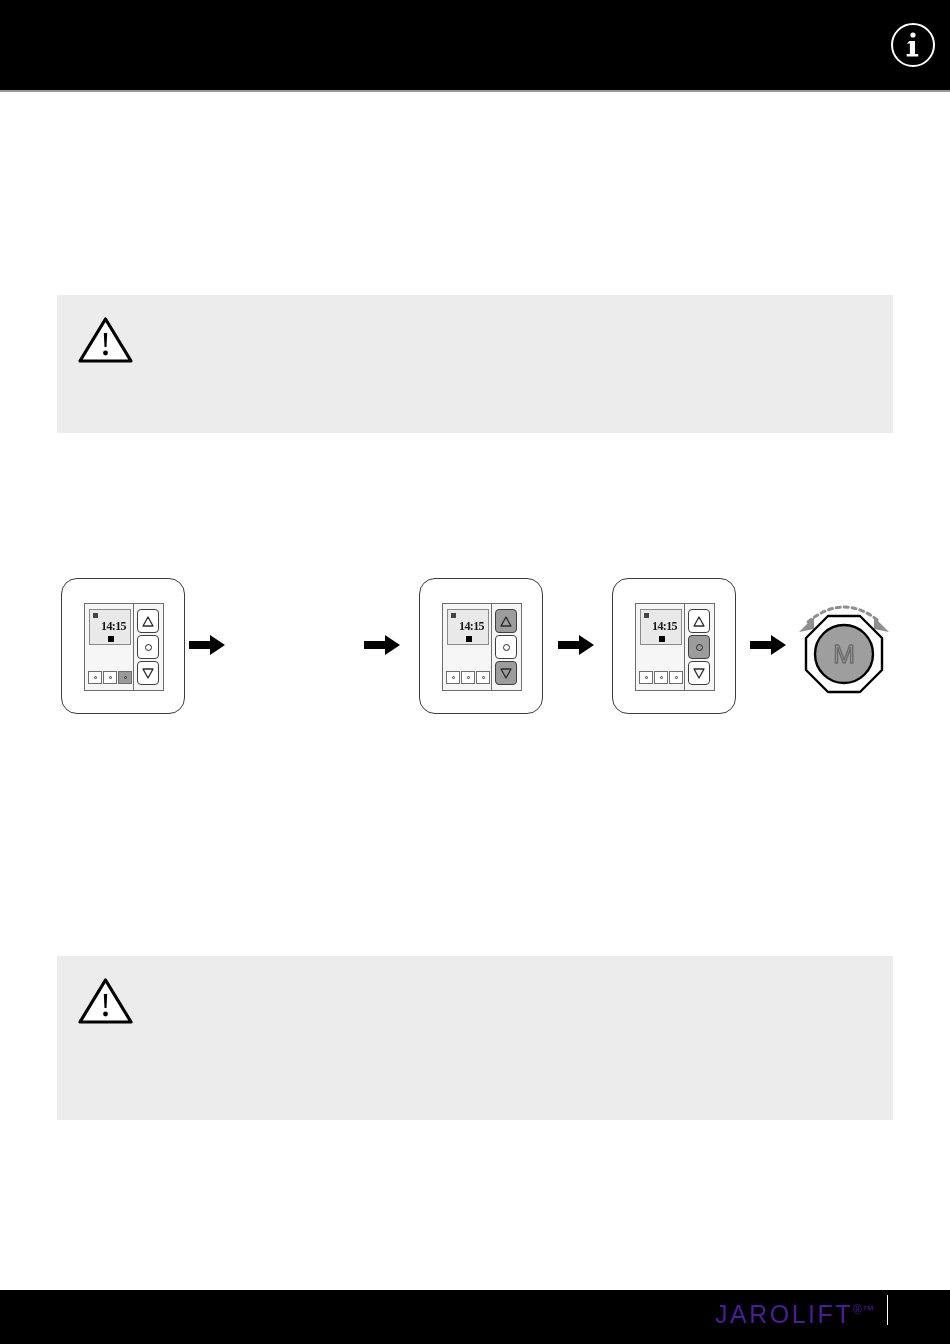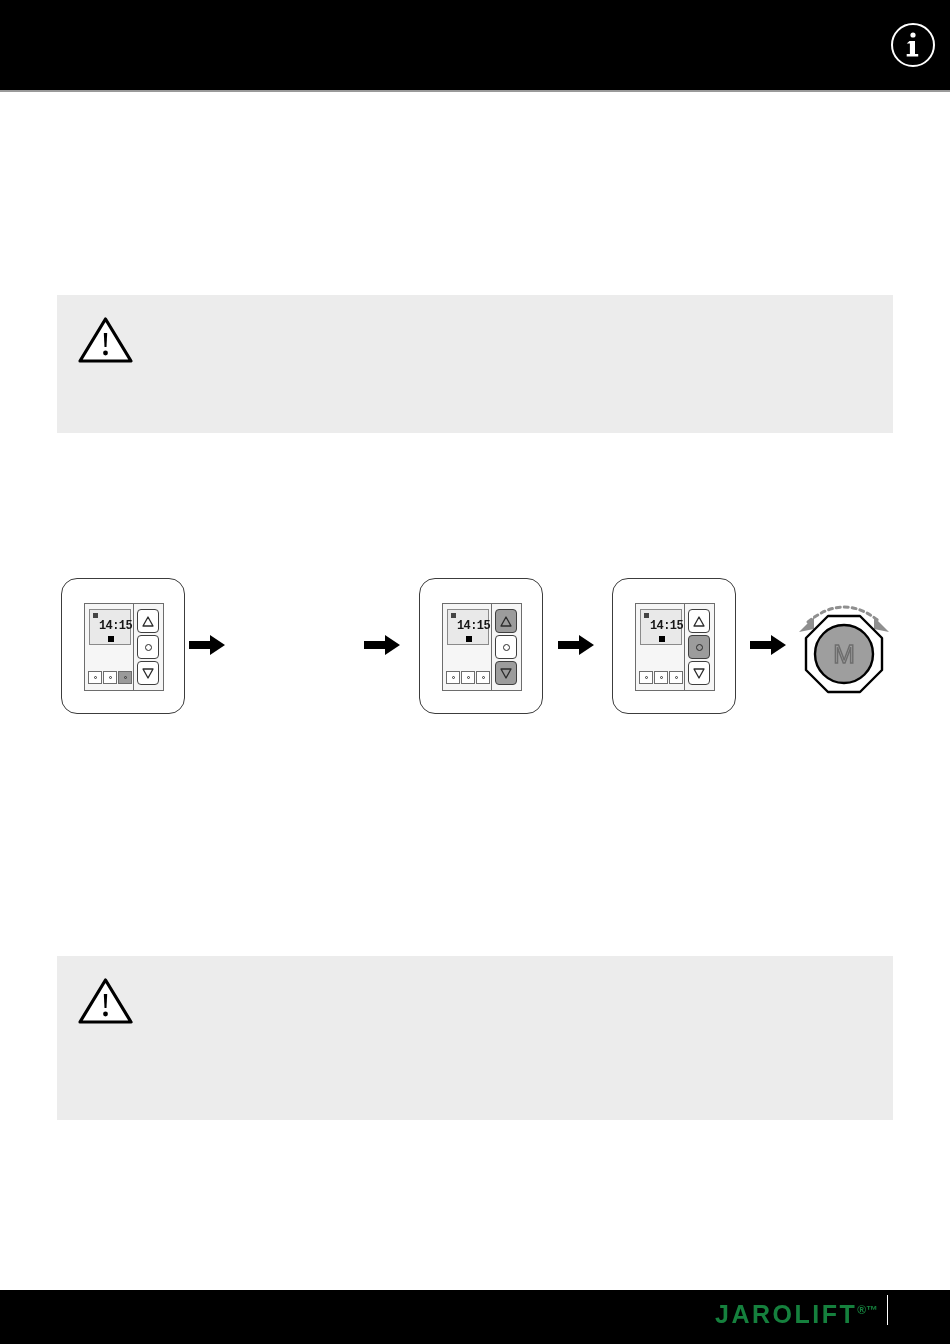--- a/index.html
+++ b/index.html
@@ -119,21 +119,21 @@
     position: absolute;
     left: 2.5px; top: 2.5px;
     width: 5px; height: 5px;
     background: #444444;
   }
   .lcd-time {
     position: absolute;
     left: 0; right: 2px;
     top: 9px;
     text-align: center;
-    font-family: Liberation Mono, monospace;
+    font-family: Liberation Serif, serif;
     font-size: 12px;
     font-weight: bold;
     letter-spacing: -0.6px;
     color: #171717;
     margin-left: 9px;
   }
   .lcd-square {
     position: absolute;
     left: 18px; top: 26px;
     width: 6px; height: 6px;
@@ -213,24 +213,24 @@
   
   .footer-bar {
     position: absolute;
     left: 0; top: 1290px;
     width: 950px; height: 54px;
     background: #000000;
   }
   .footer-logo {
     position: absolute;
     left: 715px; top: 1300px;
-    color: #15803d;
+    color: #4c1d95;
     font-family: "Liberation Sans", sans-serif;
     font-size: 25px;
-    font-weight: bold;
+    font-weight: normal;
     letter-spacing: 2.5px;
     white-space: nowrap;
   }
   .footer-logo .marks {
     font-size: 12px;
     letter-spacing: 0;
     vertical-align: super;
   }
   .footer-sep {
     position: absolute;

